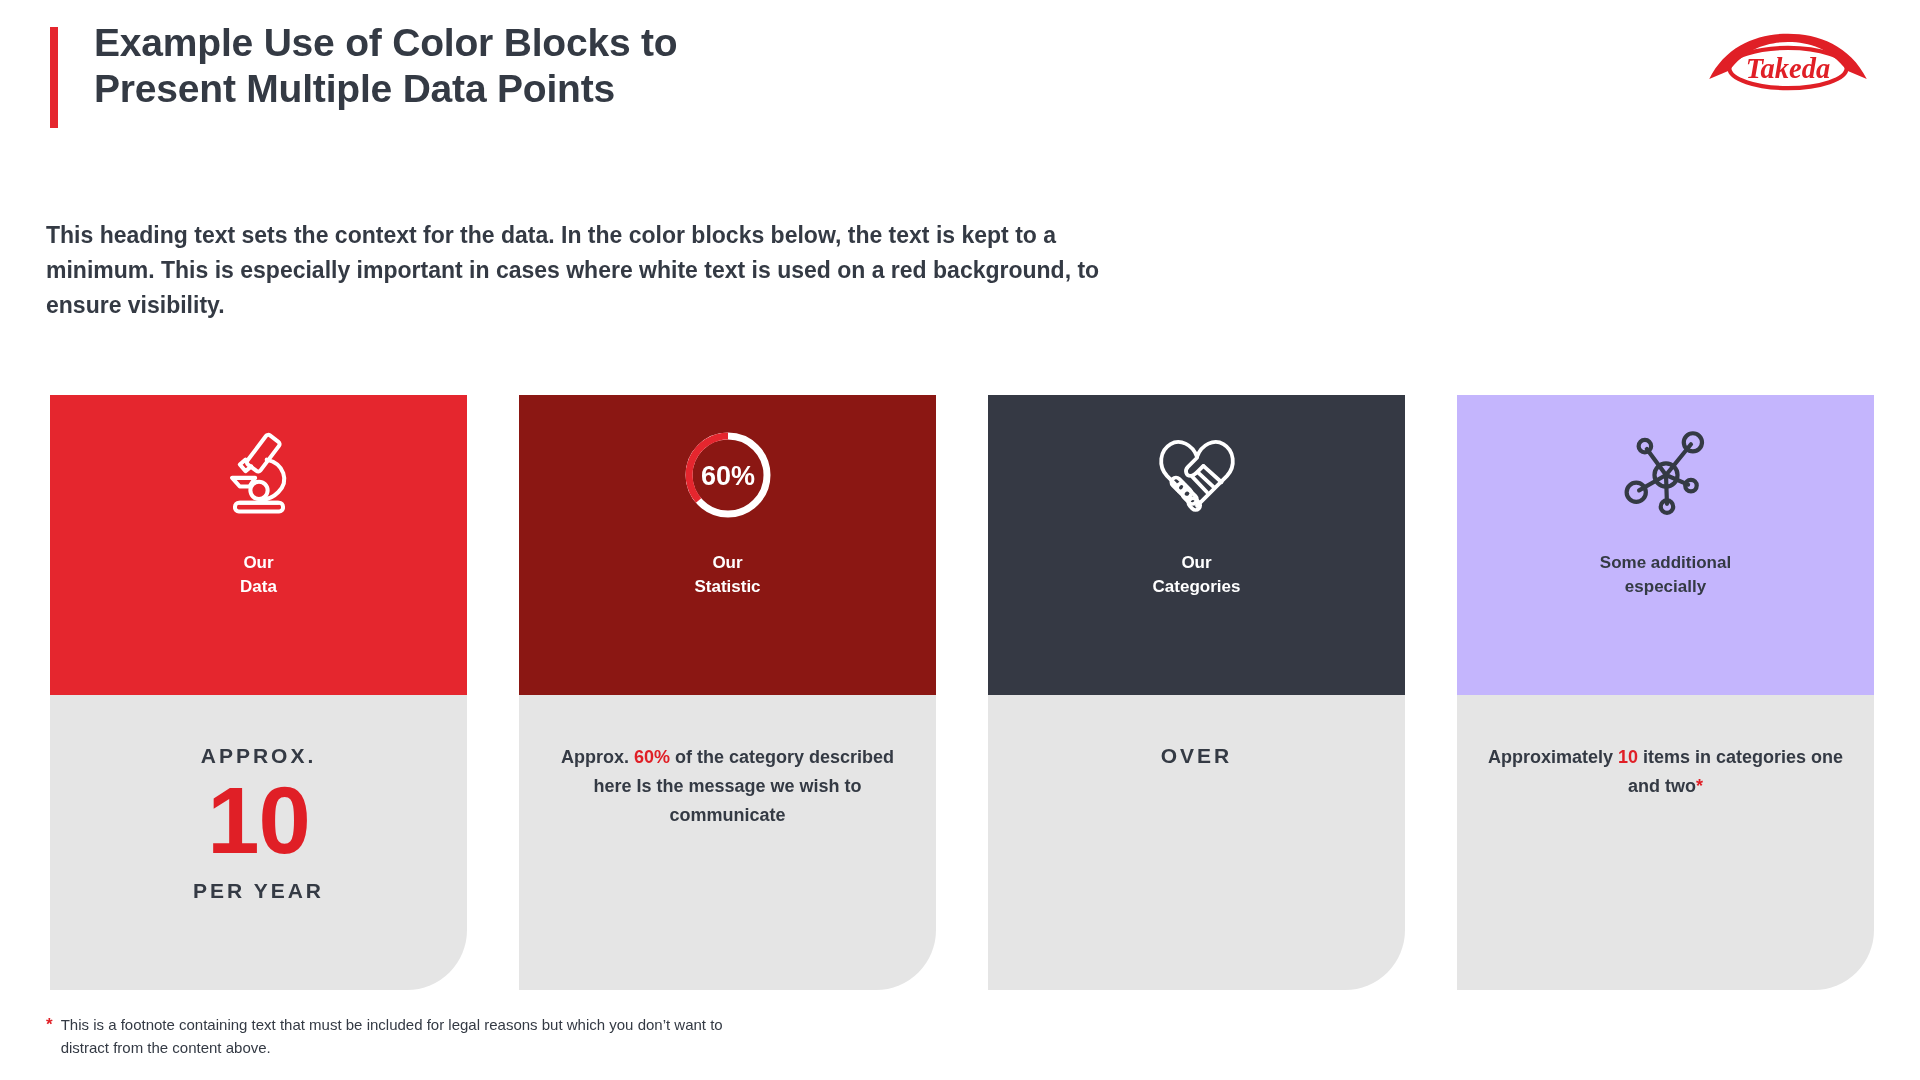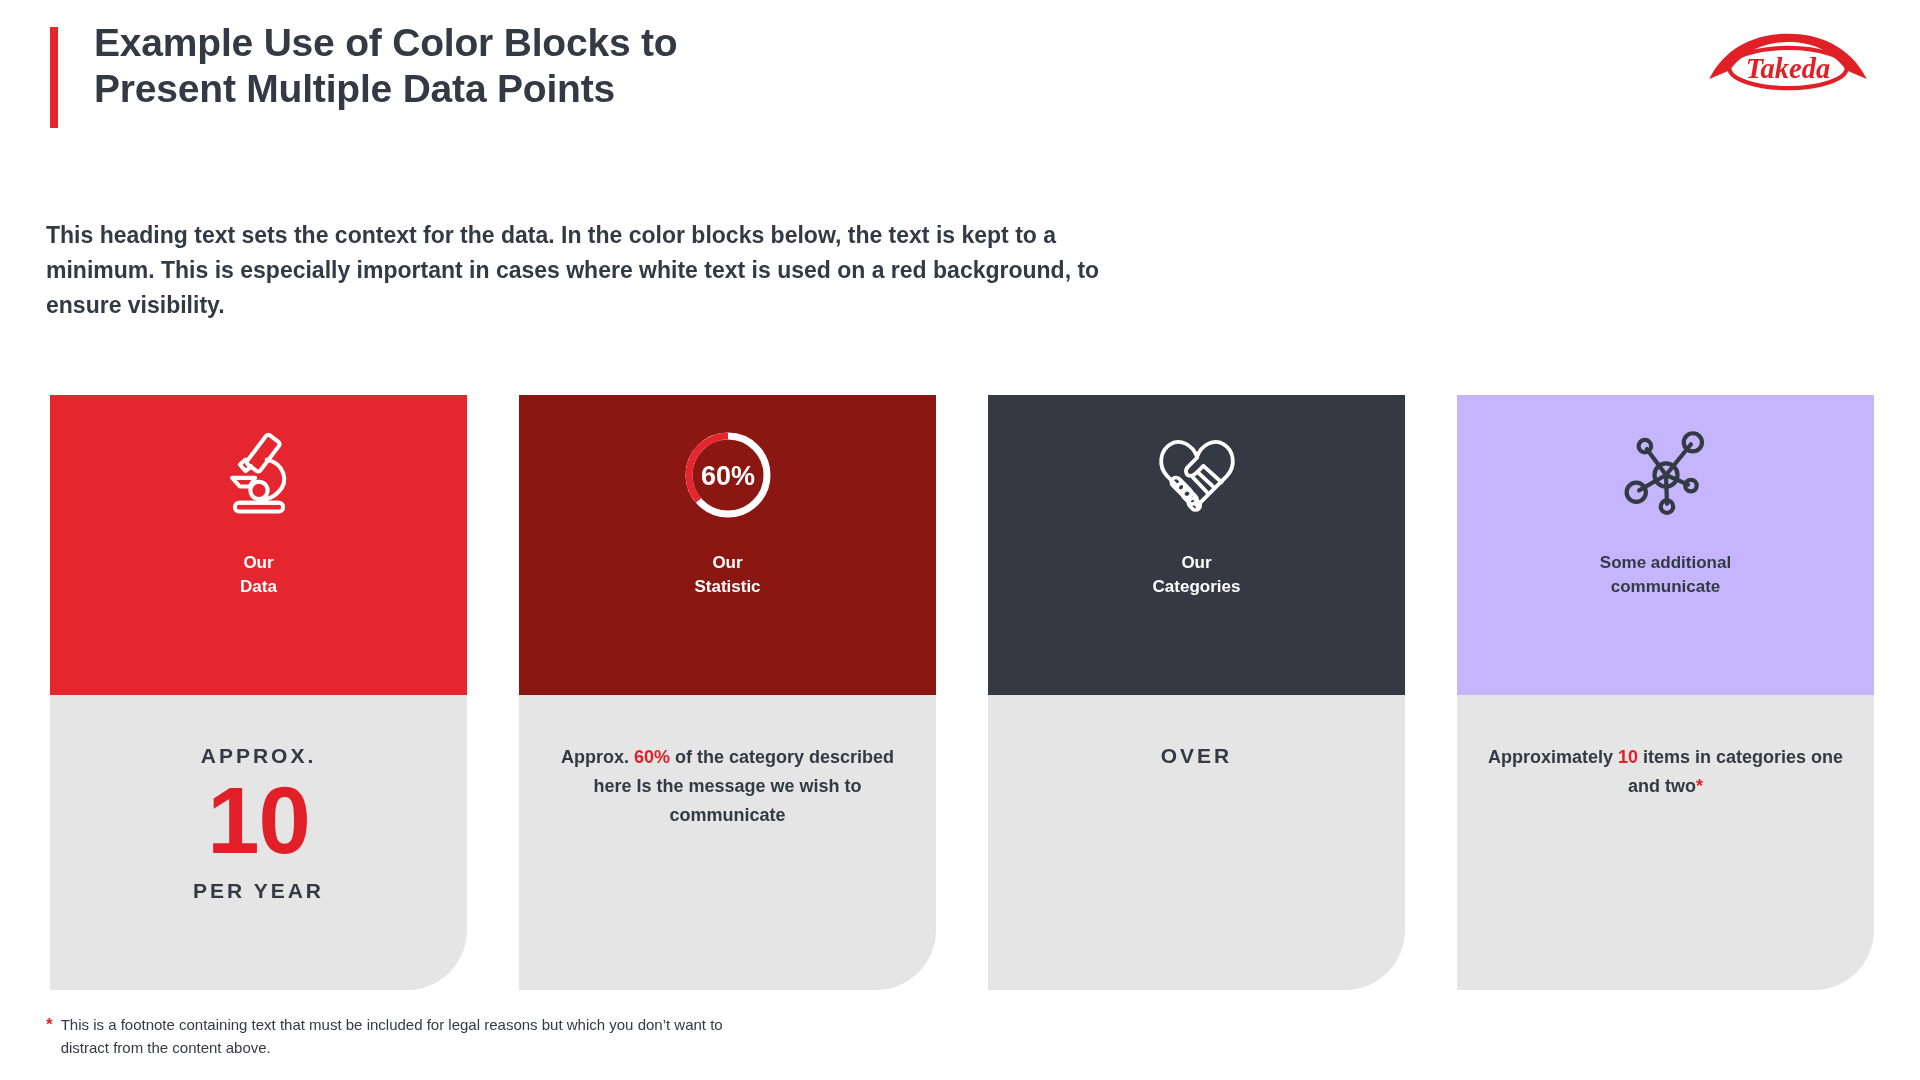--- a/index.html
+++ b/index.html
@@ -292,21 +292,21 @@
             <circle cx="50" cy="50" r="12"></circle>
             <circle cx="28" cy="20" r="6.5"></circle>
             <circle cx="78" cy="16" r="9.5"></circle>
             <circle cx="19" cy="68" r="10"></circle>
             <circle cx="76" cy="61" r="6"></circle>
             <circle cx="51" cy="83" r="6.5"></circle>
           </svg>
         </div>
         <div class="card-heading">
           <span class="line">Some additional</span>
-          <span class="line">communicate</span>
+          <span class="line">especially</span>
         </div>
       </div>
       <div class="card-bottom">
         <div class="stat-paragraph">
           <span>Approximately </span><span class="hl-red">10</span><span> items in categories one and two</span><span class="hl-red">*</span>
         </div>
       </div>
     </div>
 
   </div>

